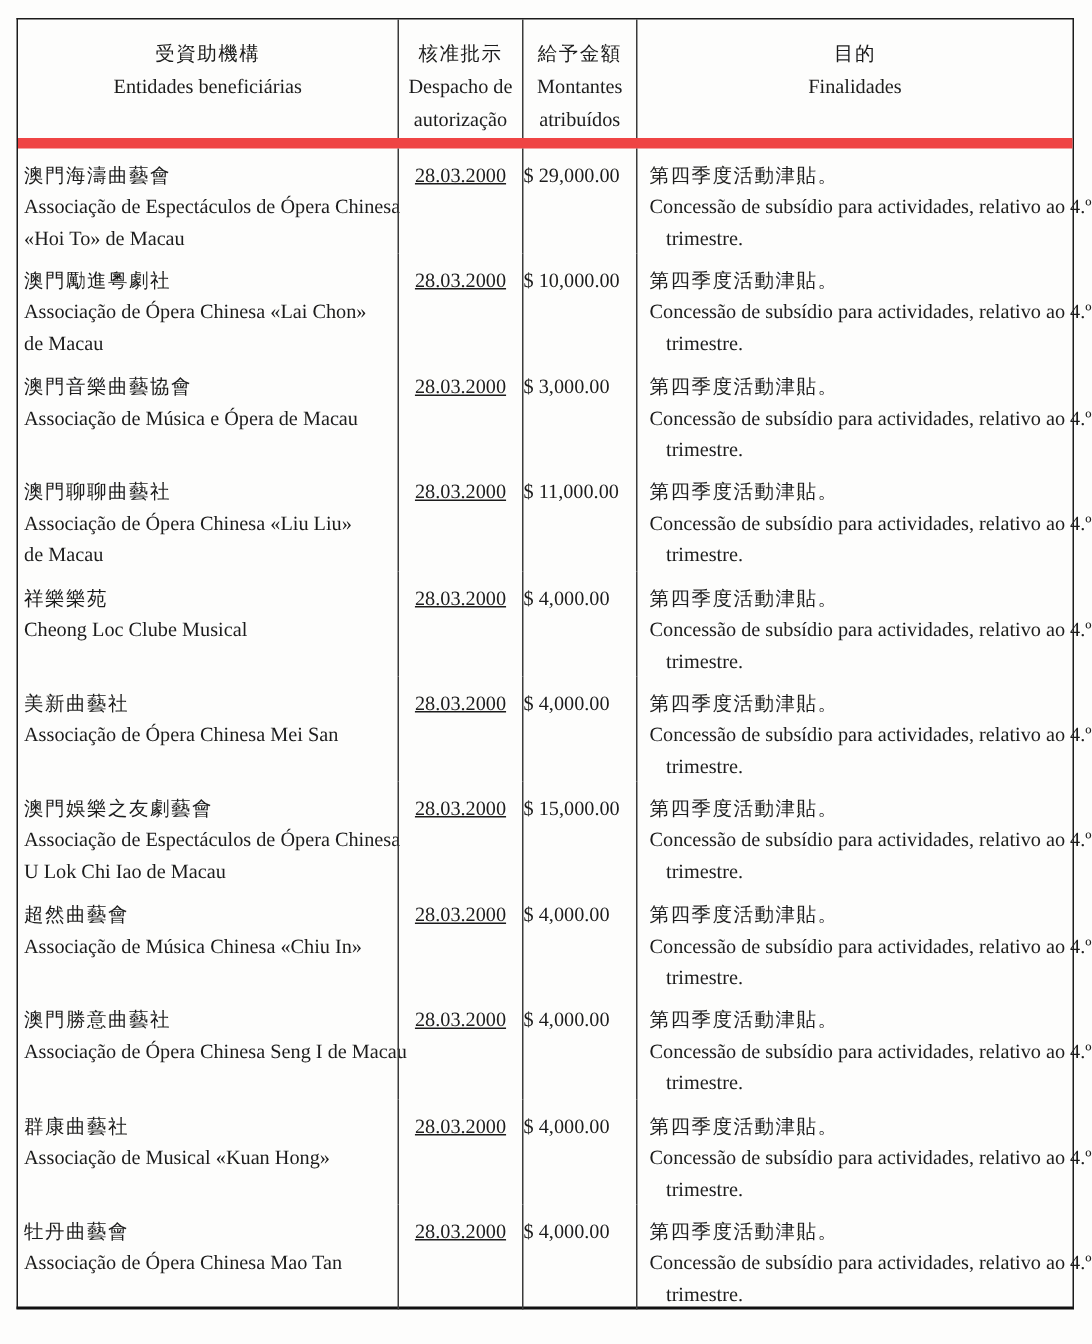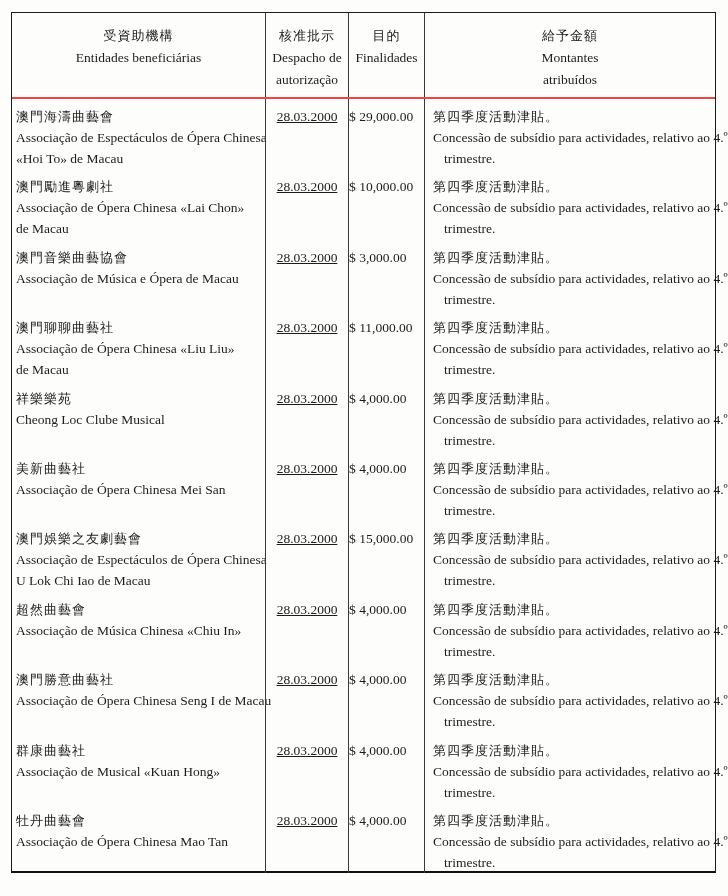--- a/index.html
+++ b/index.html
@@ -37,21 +37,21 @@
   }
   .cell {
     box-sizing: border-box;
     line-height: 21px;
     font-size: 13.5px;
   }
   .cell.b-left { border-left: 1px solid #3a3a3a; }
 
   
   #header-row {
-    border-bottom: 2px solid #ef4444;
+    border-bottom: 7px solid #ef4444;
     height: 86px;
   }
   #header-row .cell {
     text-align: center;
     padding-top: 12px;
     line-height: 22px;
     font-size: 13.5px;
   }
   .zh {
     font-size: 13px;
@@ -90,28 +90,28 @@
       <div class="cell">
         <div class="zh">受資助機構</div>
         <div>Entidades beneficiárias</div>
       </div>
       <div class="cell b-left">
         <div class="zh">核准批示</div>
         <div>Despacho de</div>
         <div>autorização</div>
       </div>
       <div class="cell b-left">
-        <div class="zh">目的</div>
-        <div>Finalidades</div>
-      </div>
-      <div class="cell b-left">
         <div class="zh">給予金額</div>
         <div>Montantes</div>
         <div>atribuídos</div>
       </div>
+      <div class="cell b-left">
+        <div class="zh">目的</div>
+        <div>Finalidades</div>
+      </div>
     </div>
 
     <div id="table-body">
       <div class="grid-row trow">
         <div class="cell c1">
           <div class="zh">澳門海濤曲藝會</div>
           <div>
               <div class="pt-line">Associação de Espectáculos de Ópera Chinesa</div>
               <div class="pt-line">«Hoi To» de Macau</div>
             </div>

